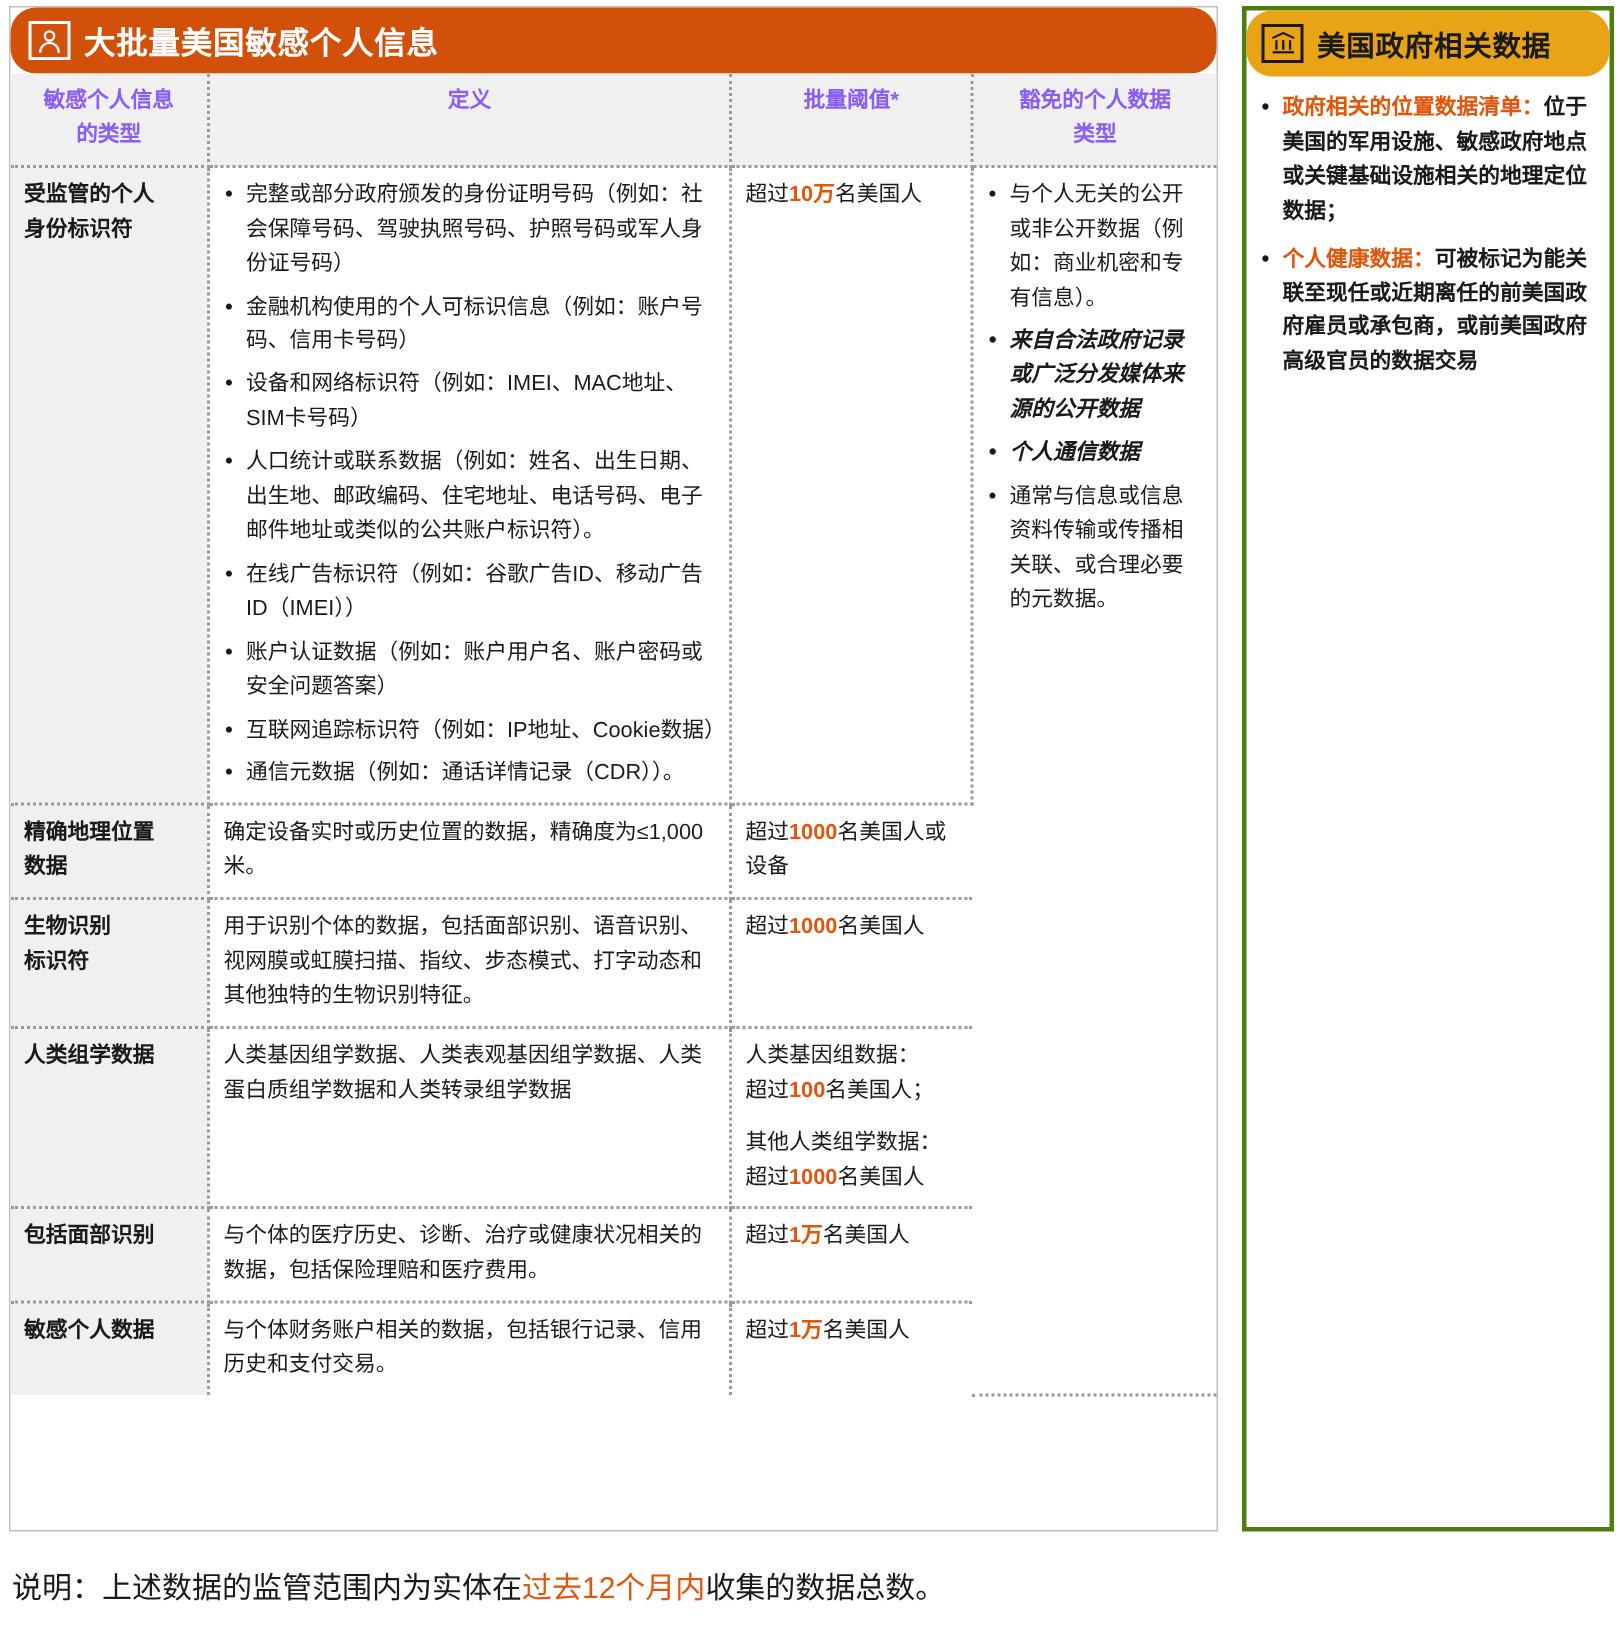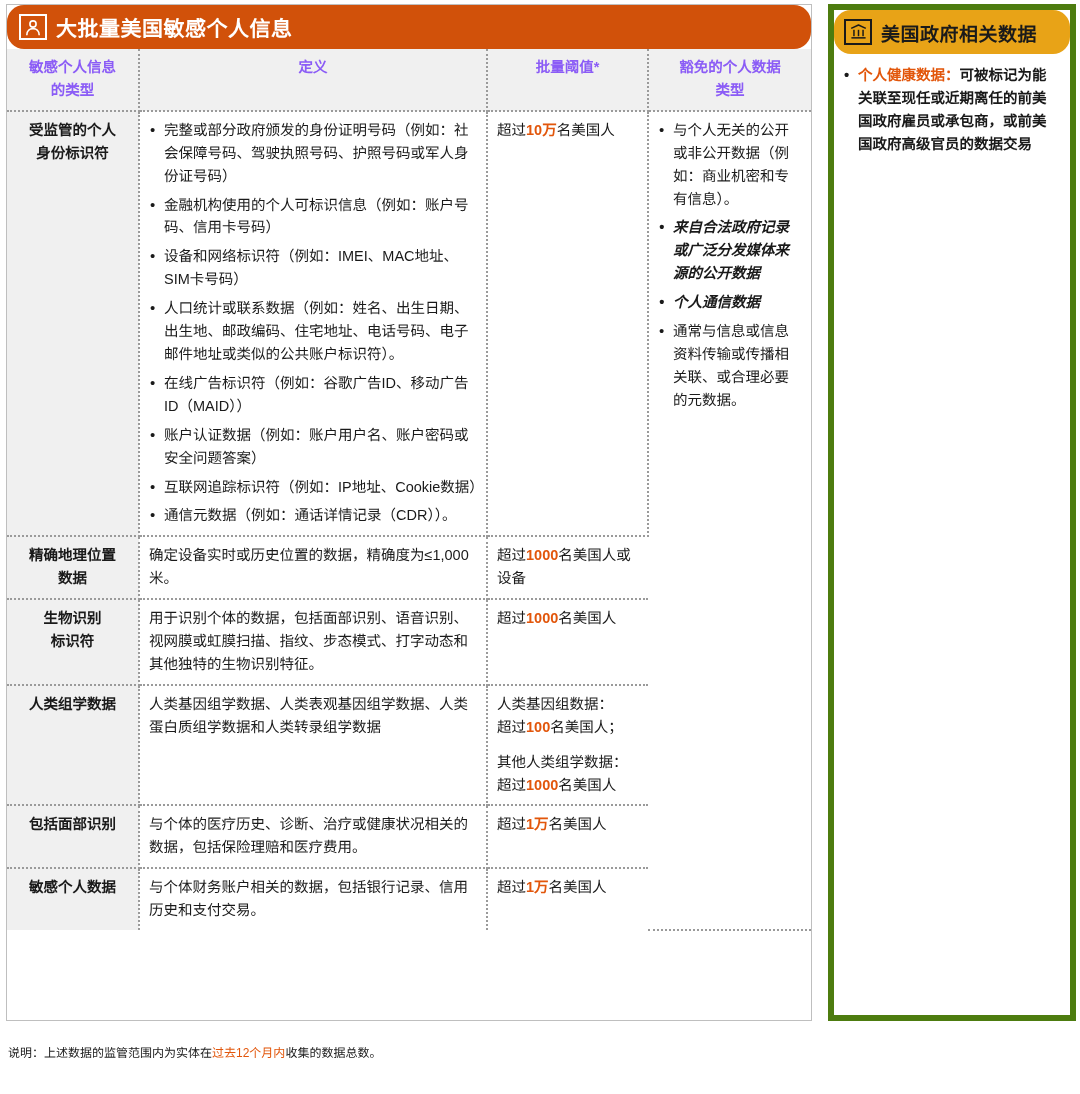--- a/index.html
+++ b/index.html
@@ -69,21 +69,20 @@
     text-align: center;
     vertical-align: middle;
     height: 56px;
     padding: 4px 6px;
     line-height: 1.35;
   }
 
   td.rowlabel {
     background: #f0f0f0;
     font-weight: 700;
-    text-align: center;
     vertical-align: middle;
     font-size: 14.5px;
     line-height: 1.45;
   }
   td.def { font-size: 14.5px; line-height: 1.62; }
   td.thr { font-size: 14.5px; line-height: 1.62; }
   td.exempt { font-size: 14.5px; line-height: 1.60; padding-top: 8px; }
 
   ul.bullets { list-style: none; margin: 0; padding: 0; }
   ul.bullets > li {
@@ -100,21 +99,21 @@
   .b { font-weight: 700; font-style: italic; }
   .hl { color: #e2560b; font-weight: 700; }
 
   .thr-block { margin-bottom: 12px; }
   .thr-block:last-child { margin-bottom: 0; }
 
   
   .right-panel {
     position: absolute; left: 828px; top: 4px;
     width: 248px; height: 1017px;
-    border: 6px solid #4d7c0f;
+    border: 3px solid #4d7c0f;
     background: #ffffff;
     display: flex; flex-direction: column;
   }
   .right-panel .panel-header { padding-left: 10px; }
   .right-panel .hdr-title { font-size: 19px; }
   .right-body {
     flex: 1 1 auto;
     padding: 10px 10px 0 9px;
     position: relative;
     display: flex; flex-direction: column;
@@ -129,21 +128,21 @@
   .right-note {
     font-size: 14.5px;
     font-weight: 700;
     line-height: 1.6;
     padding: 0 2px 12px 2px;
   }
 
   
   .footer-note {
     position: absolute; left: 8px; top: 1044px;
-    font-size: 12px;
+    font-size: 20px;
     line-height: 1.5;
     color: #1a1a1a;
   }
   .footer-note .hl { font-weight: 400; }
 </style>
 </head>
 <body>
 
 <div class="page">
 
@@ -176,21 +175,21 @@
       </thead>
       <tbody>
           <tr>
             <td class="rowlabel">受监管的个人<br>身份标识符</td>
             <td class="def">
               <ul class="bullets">
                 <li>完整或部分政府颁发的身份证明号码（例如：社会保障号码、驾驶执照号码、护照号码或军人身份证号码）</li>
                 <li>金融机构使用的个人可标识信息（例如：账户号码、信用卡号码）</li>
                 <li>设备和网络标识符（例如：IMEI、MAC地址、SIM卡号码）</li>
                 <li>人口统计或联系数据（例如：姓名、出生日期、出生地、邮政编码、住宅地址、电话号码、电子邮件地址或类似的公共账户标识符）。</li>
-                <li>在线广告标识符（例如：谷歌广告ID、移动广告ID（MAID））</li>
+                <li>在线广告标识符（例如：谷歌广告ID、移动广告ID（IMEI））</li>
                 <li>账户认证数据（例如：账户用户名、账户密码或安全问题答案）</li>
                 <li>互联网追踪标识符（例如：IP地址、Cookie数据）</li>
                 <li>通信元数据（例如：通话详情记录（CDR））。</li>
               </ul>
             </td>
             <td class="thr">
               <div class="thr-block">超过<span class="hl">10万</span>名美国人</div>
             </td>
             <td class="exempt" rowspan="6">
               <ul class="bullets">
@@ -249,20 +248,21 @@
           <rect x="3.2" y="5.8" width="1.5" height="6.4" fill="#1a1a1a"></rect>
           <rect x="7.75" y="5.8" width="1.5" height="6.4" fill="#1a1a1a"></rect>
           <rect x="12.3" y="5.8" width="1.5" height="6.4" fill="#1a1a1a"></rect>
           <rect x="1.4" y="13.1" width="14.2" height="1.5" fill="#1a1a1a"></rect>
         </svg>
       </span>
       <span class="hdr-title">美国政府相关数据</span>
     </div>
     <div class="right-body">
       <ul class="bullets" id="gov-bullets">
+          <li><span class="hl">政府相关的位置数据清单：</span><span>位于美国的军用设施、敏感政府地点或关键基础设施相关的地理定位数据；</span></li>
           <li><span class="hl">个人健康数据：</span><span>可被标记为能关联至现任或近期离任的前美国政府雇员或承包商，或前美国政府高级官员的数据交易</span></li>
         </ul>
     </div>
   </div>
 
   <div class="footer-note">
     <span>说明：上述数据的监管范围内为实体在</span><span class="hl">过去12个月内</span><span>收集的数据总数。</span>
   </div>
 
 </div>

